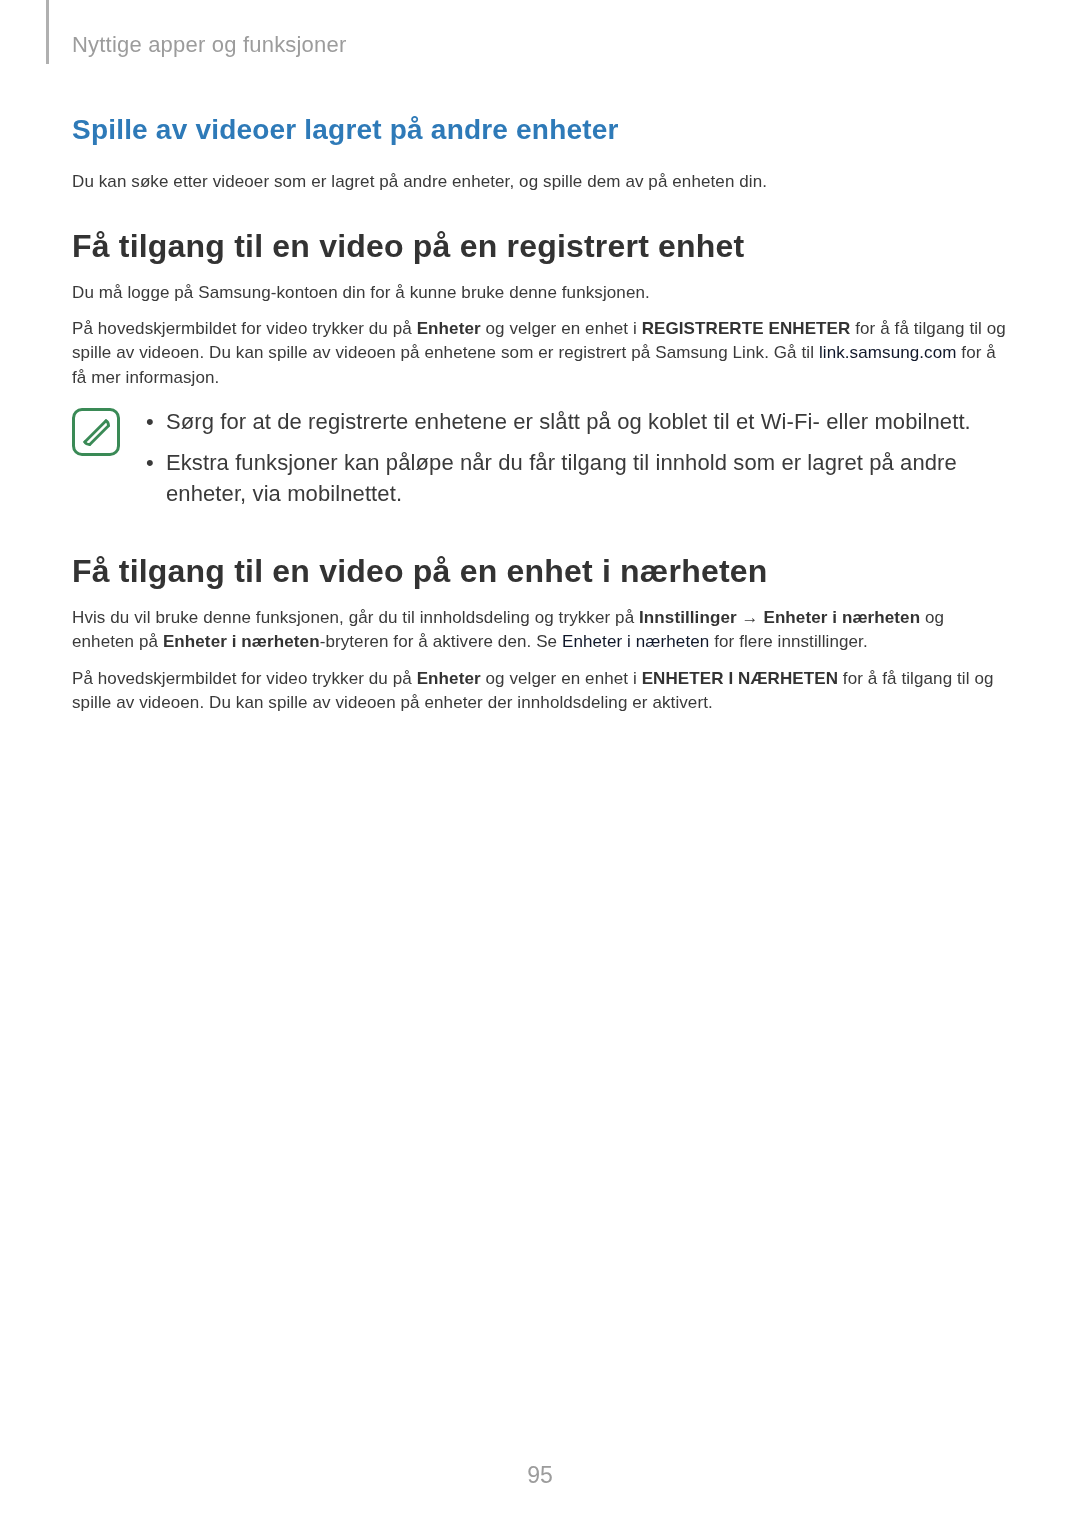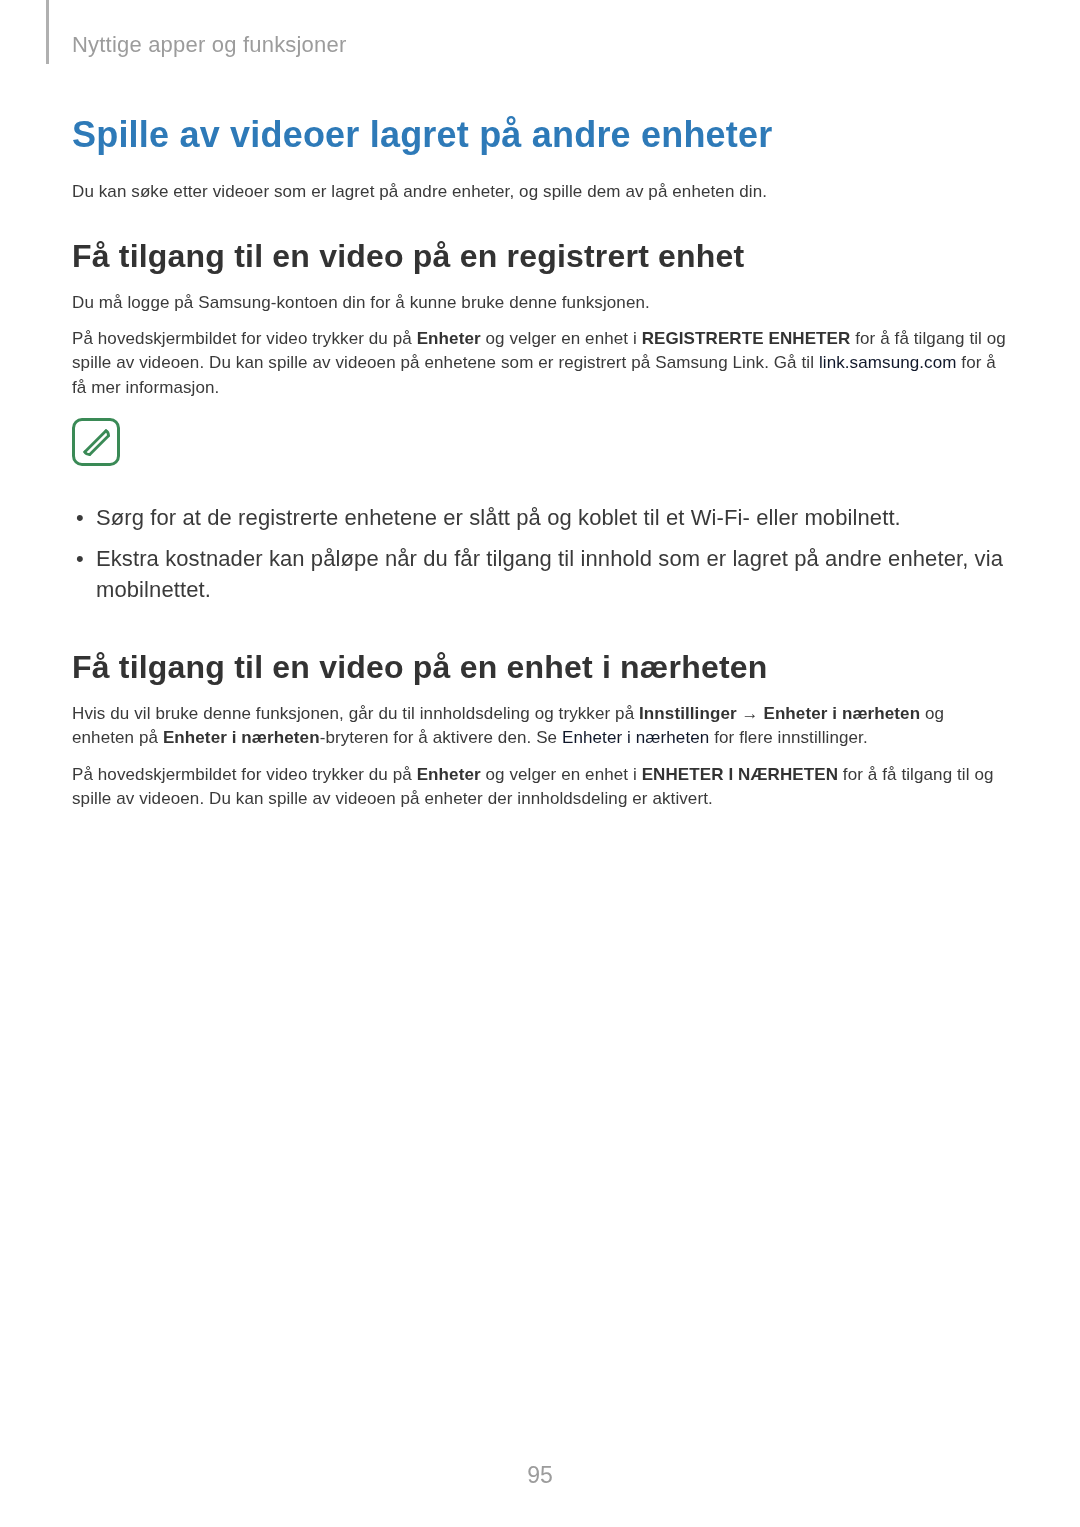--- a/index.html
+++ b/index.html
@@ -24,21 +24,21 @@
     }
     .breadcrumb {
       color: #9c9c9c;
       font-size: 22px;
       font-weight: 400;
       margin-bottom: 56px;
       letter-spacing: 0.2px;
     }
     h1.section-title {
       color: #2e7ab8;
-      font-size: 36px;
+      font-size: 28px;
       font-weight: 600;
       margin-bottom: 24px;
       letter-spacing: 0.2px;
     }
     p.body {
       font-size: 17px;
       line-height: 1.42;
       margin-bottom: 12px;
       color: #3a3a3a;
       letter-spacing: 0.1px;
@@ -50,23 +50,22 @@
       font-weight: 700;
       margin-top: 34px;
       margin-bottom: 16px;
       letter-spacing: 0.2px;
     }
     .bold { font-weight: 700; color: #333; }
     a.link { color: #0f172a; text-decoration: none; text-align: center; }
     .note-block {
       display: flex;
       align-items: flex-start;
-      gap: 36px;
+      gap: 22px;
       margin-top: 16px;
-      flex-direction: column;
     }
     .note-icon {
       flex: 0 0 auto;
       width: 48px;
       height: 48px;
       border: 3px solid #3a8a56;
       border-radius: 10px;
       display: flex;
       align-items: center;
       justify-content: center;
@@ -130,21 +129,21 @@
     <div class="note-icon">
       <svg viewBox="0 0 24 24" fill="none" stroke="#3a8a56" stroke-width="2.2" stroke-linecap="round" stroke-linejoin="round">
         <path d="M3 20 L20 3"></path>
         <path d="M7 22 L22 7"></path>
         <path d="M3 20 Q4 22 7 22"></path>
         <path d="M20 3 Q22 4 22 7"></path>
       </svg>
     </div>
     <ul class="note-list">
       <li>Sørg for at de registrerte enhetene er slått på og koblet til et Wi-Fi- eller mobilnett.</li>
-      <li>Ekstra kostnader kan påløpe når du får tilgang til innhold som er lagret på andre enheter, via mobilnettet.</li>
+      <li>Ekstra funksjoner kan påløpe når du får tilgang til innhold som er lagret på andre enheter, via mobilnettet.</li>
     </ul>
   </div>
 
   <h2 class="subsection-title">Få tilgang til en video på en enhet i nærheten</h2>
 
   <p class="body">
     <span>Hvis du vil bruke denne funksjonen, går du til innholdsdeling og trykker på </span><span class="bold">Innstillinger</span><span> → </span><span class="bold">Enheter i nærheten</span><span> og enheten på </span><span class="bold">Enheter i nærheten</span><span>-bryteren for å aktivere den. Se </span><a class="link">Enheter i nærheten</a><span> for flere innstillinger.</span>
   </p>
 
   <p class="body">

